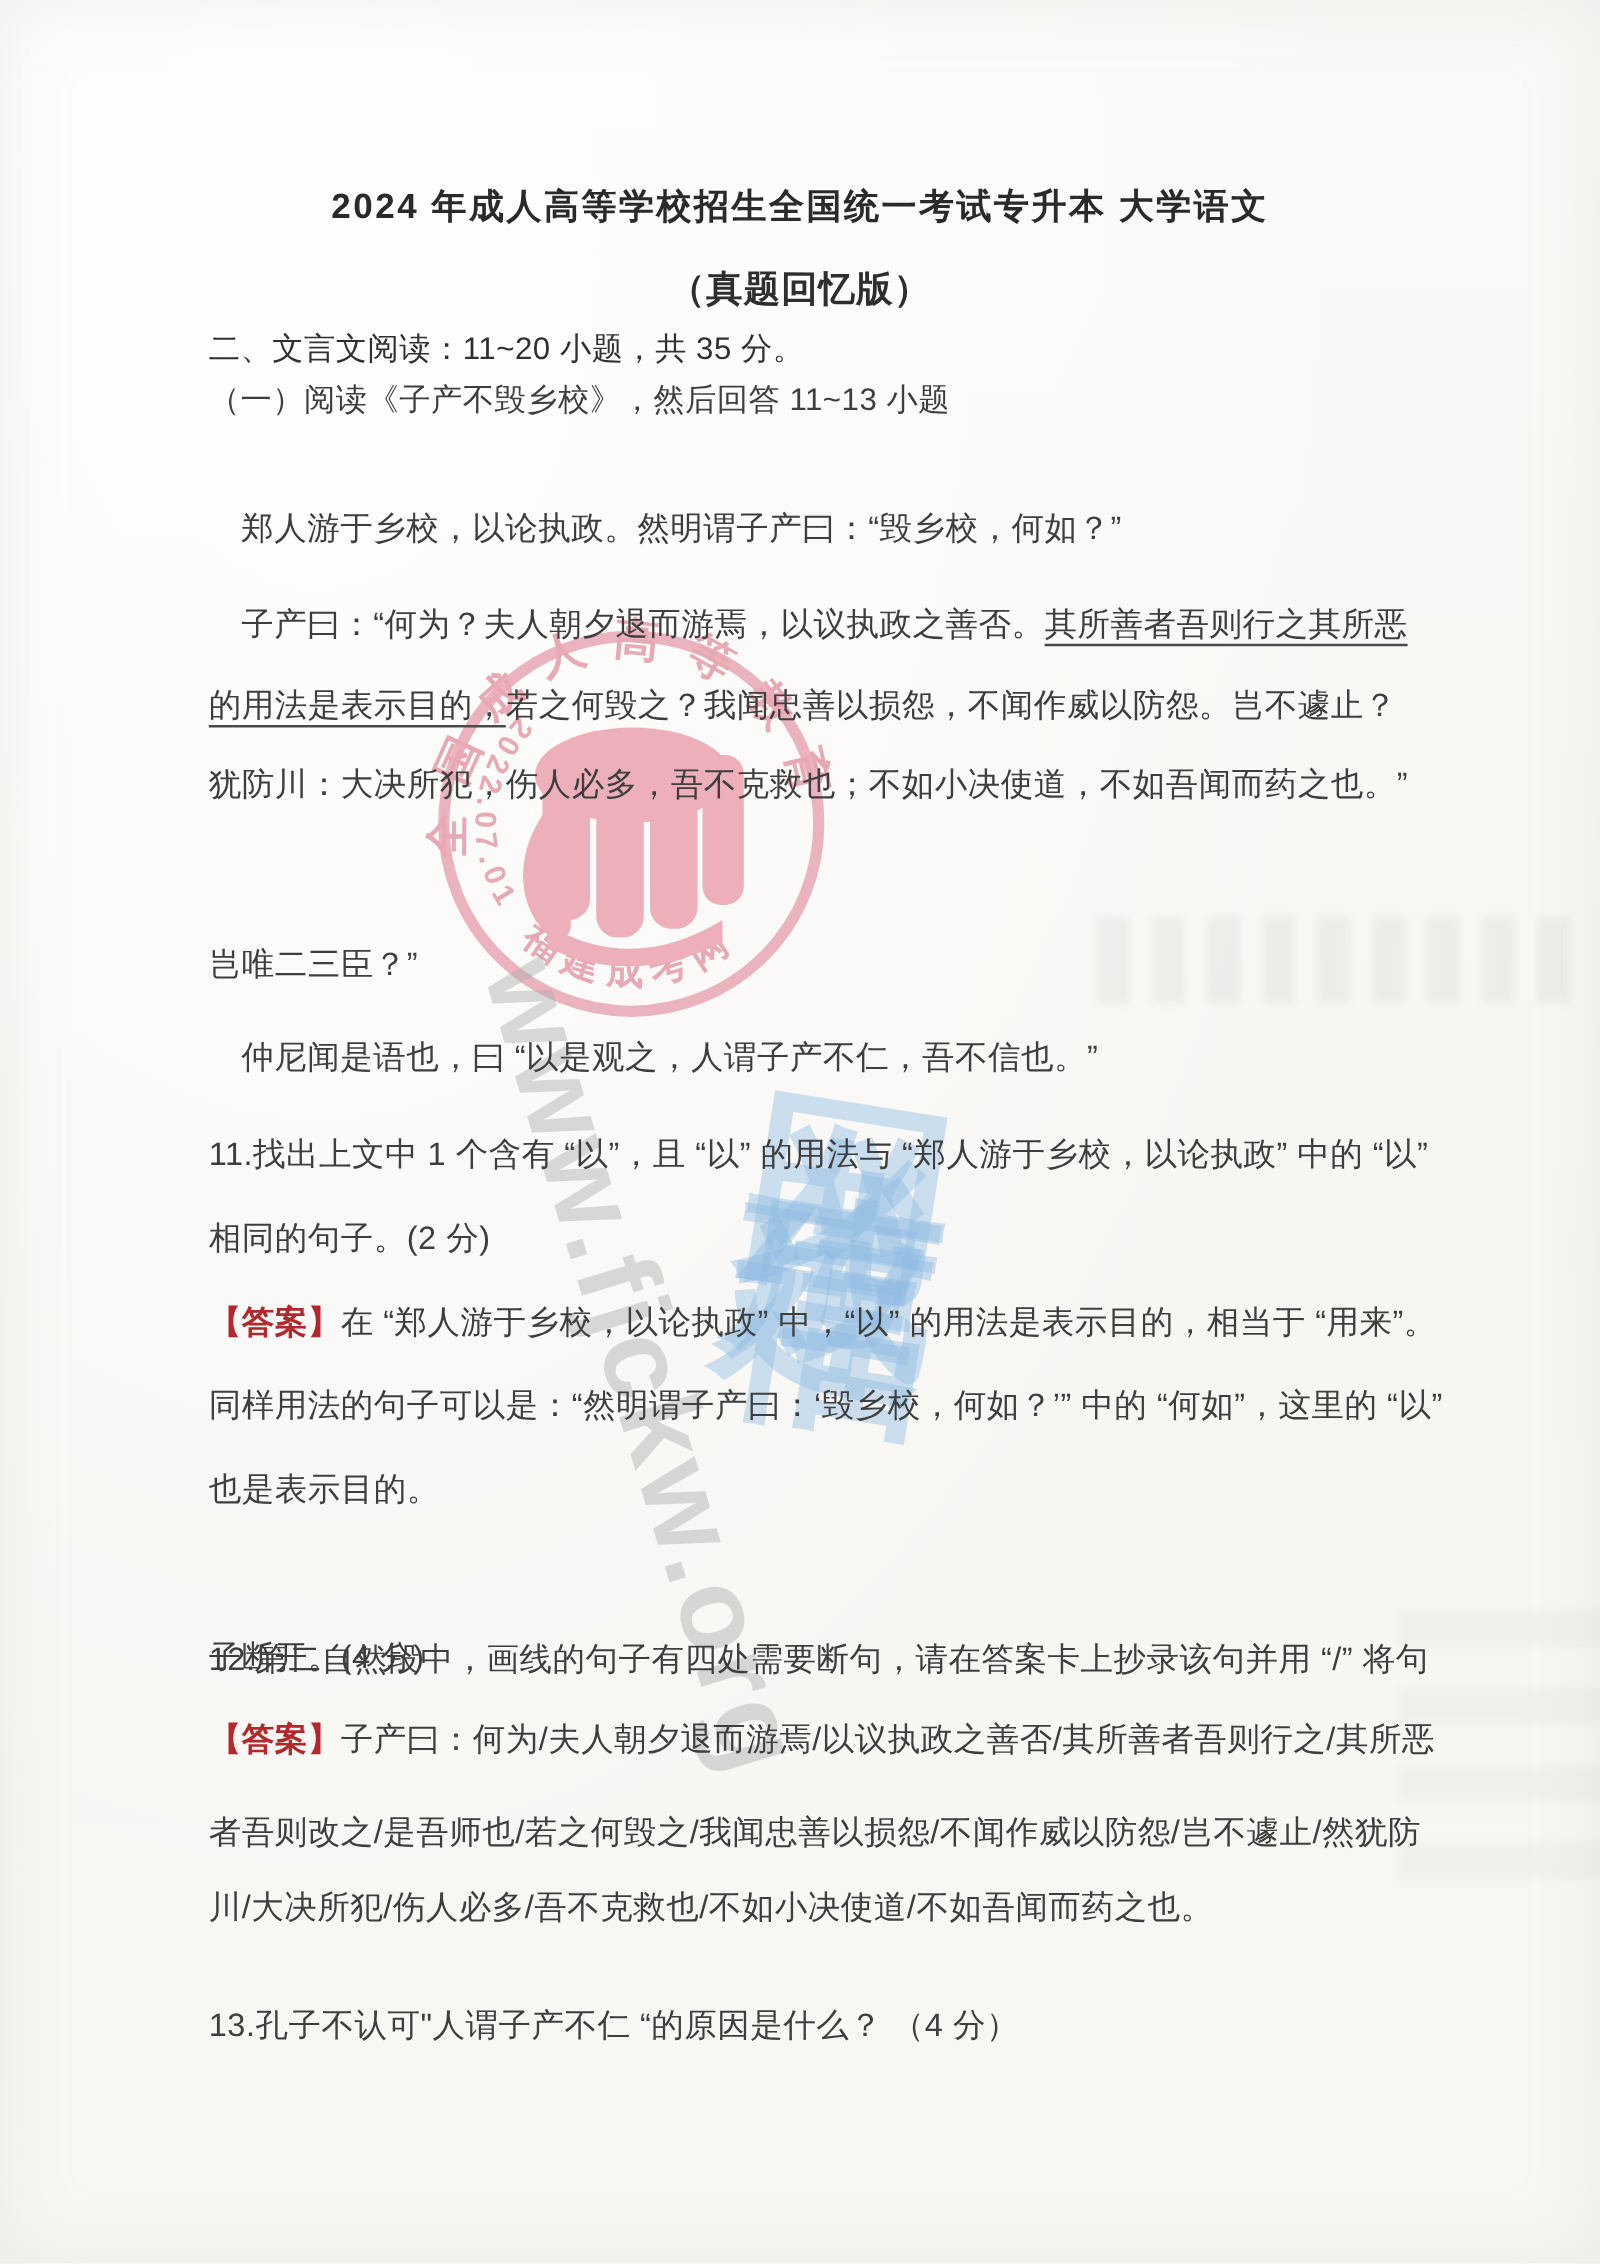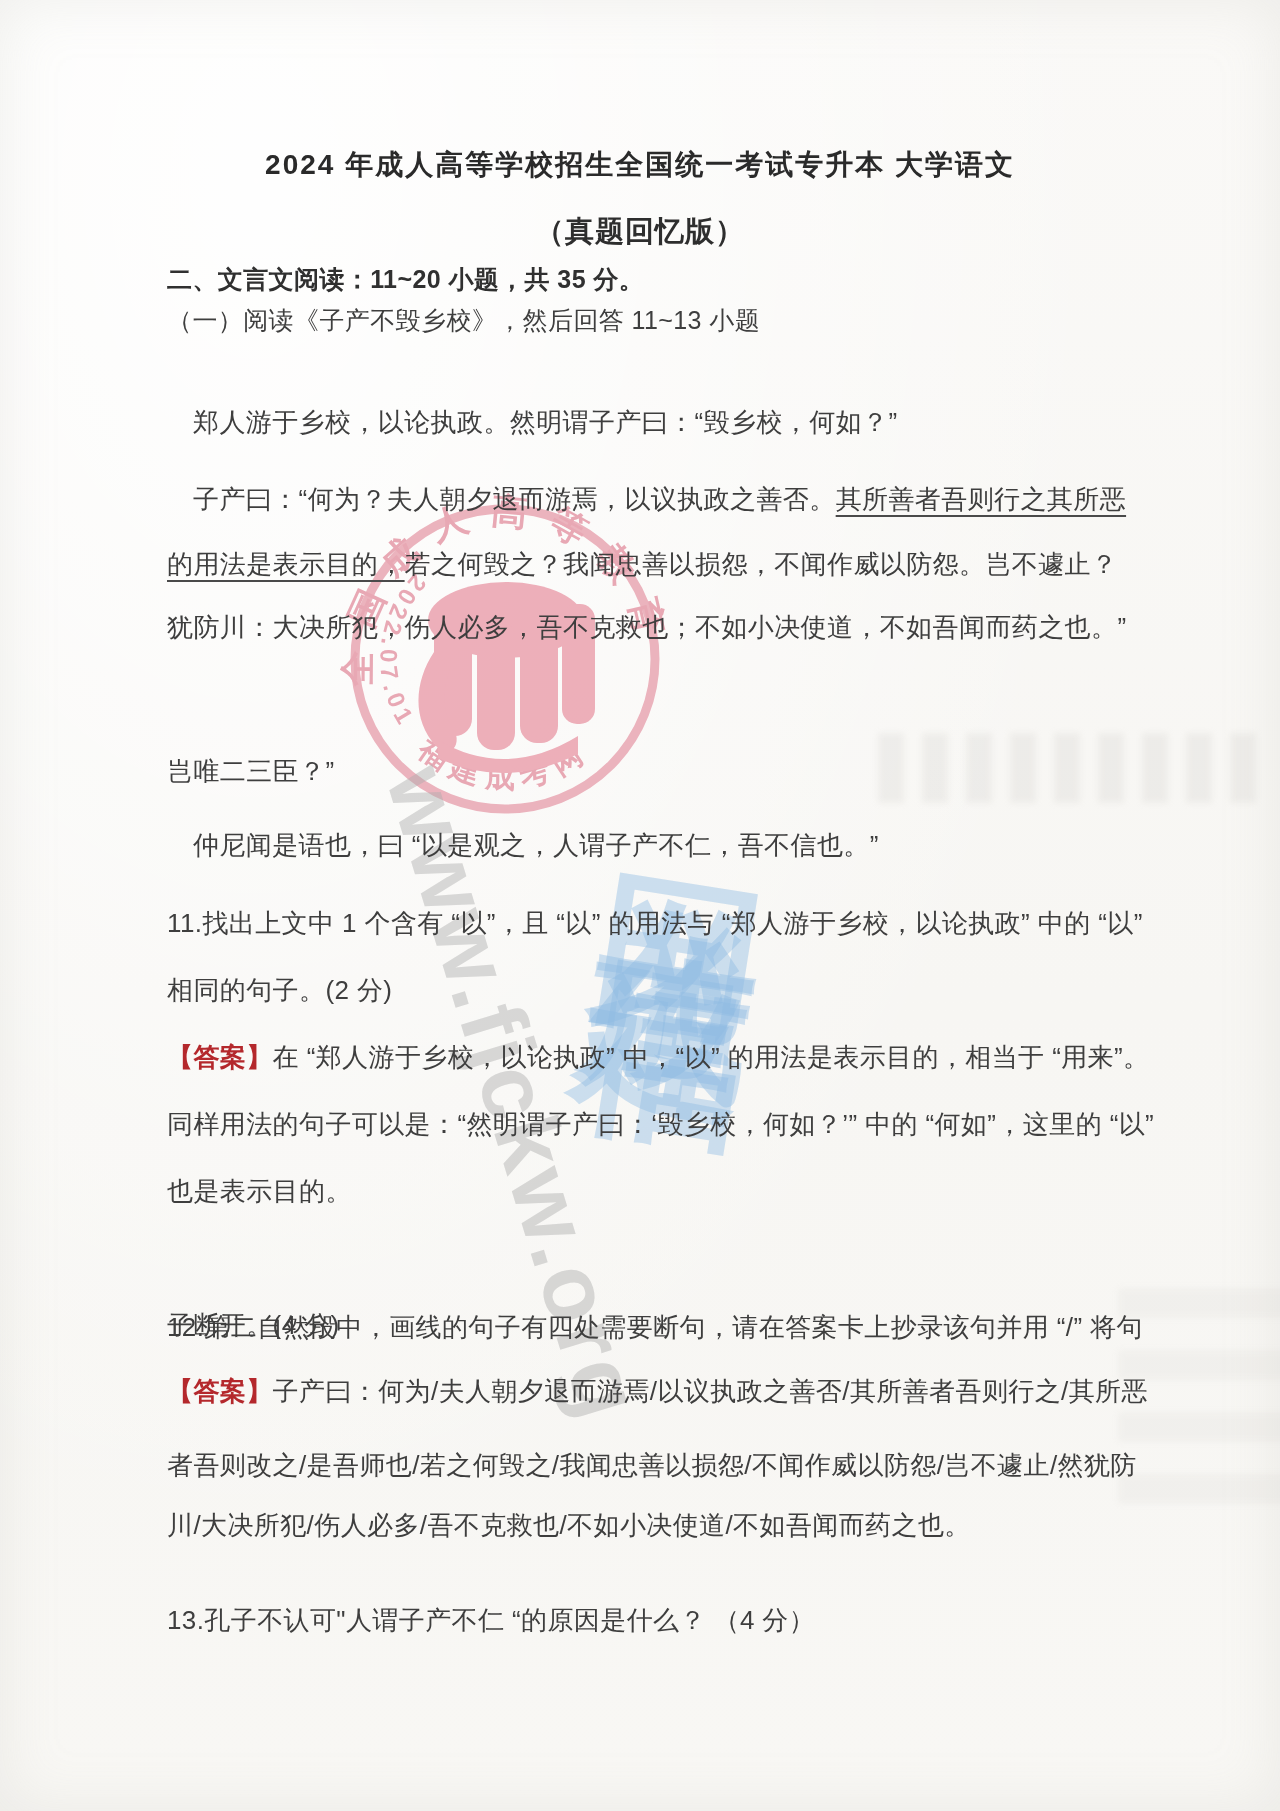--- a/index.html
+++ b/index.html
@@ -18,21 +18,21 @@
   }
   .subtitle{
     position:absolute;top:212px;left:0;width:100%;text-align:center;
     font-size:29px;font-weight:bold;color:#2e2e2e;letter-spacing:1px;white-space:pre;
   }
   .line{
     position:absolute;left:167px;white-space:pre;
     font-size:26px;line-height:34px;color:#3e3e3e;letter-spacing:.4px;
   }
   .small{font-size:25px;}
-  .bold{font-weight:bold;color:#303030;}
+  .bold{font-weight:normal;color:#303030;}
   .indent{padding-left:26px;}
   .ul{
     text-decoration:underline;
     text-decoration-thickness:2px;
     text-underline-offset:7px;
     text-decoration-color:#4a4a4a;
   }
   .red{color:#b4282c;font-weight:bold;}
   
   .stamp{position:absolute;left:338px;top:492px;width:334px;height:334px;z-index:1;opacity:.85;}

